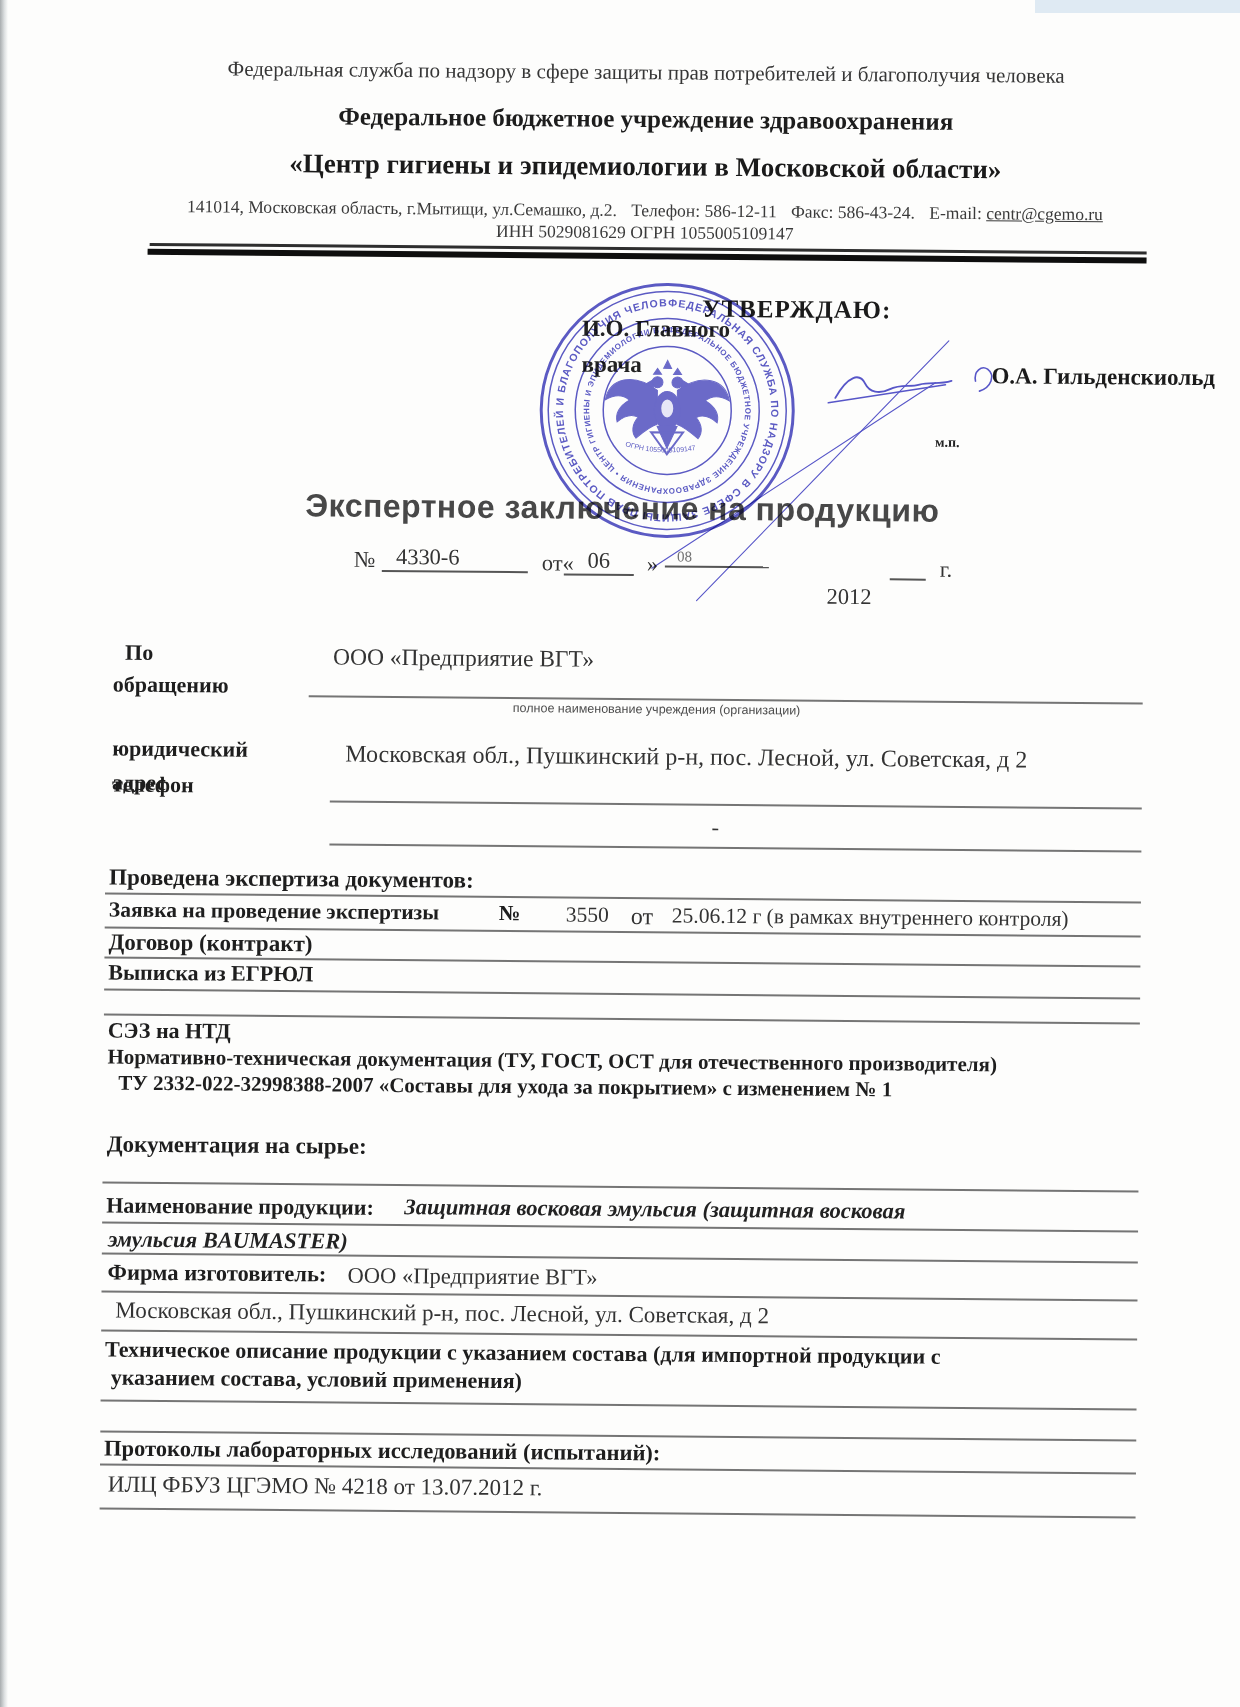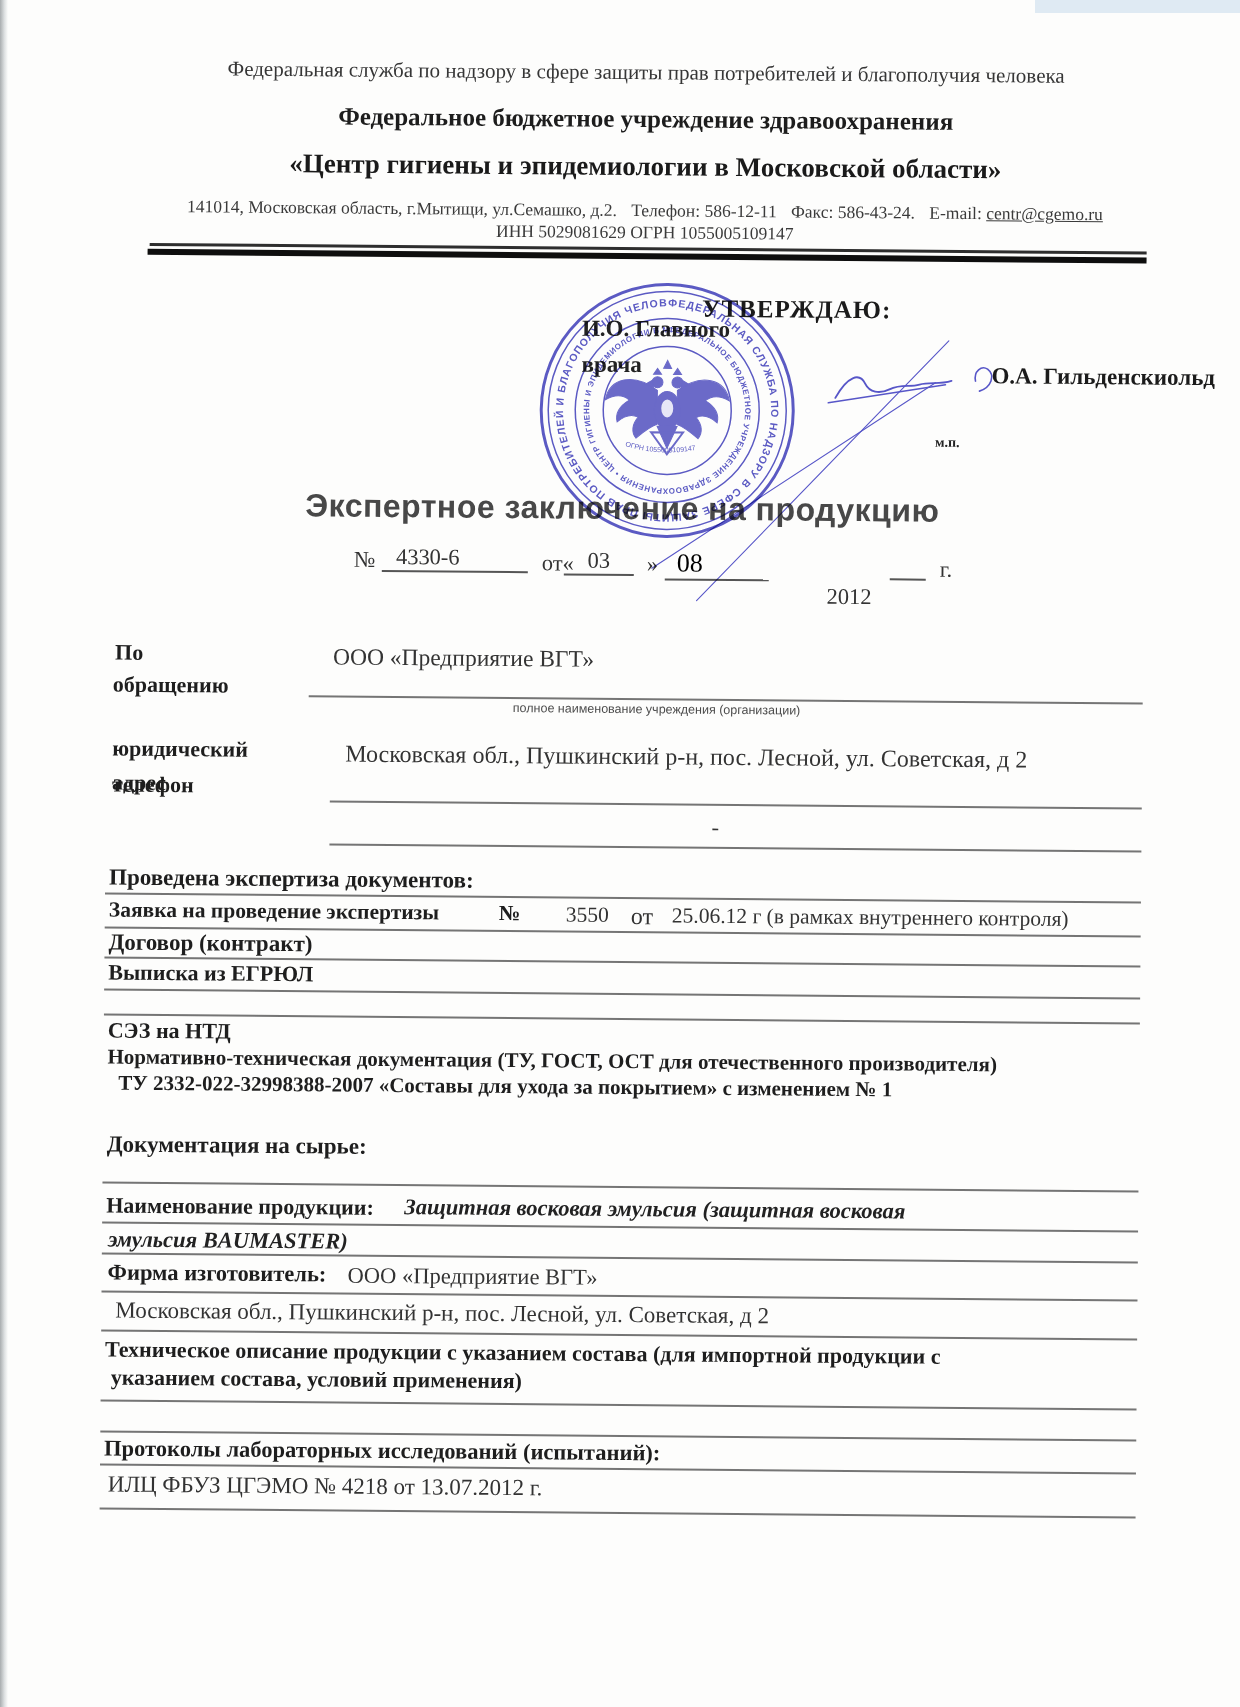--- a/index.html
+++ b/index.html
@@ -57,28 +57,28 @@
     <div class="abs b" style="left:578px;top:316px;font-size:23px;color:#222;">И.О. Главного</div>
     <div class="abs b" style="left:578px;top:352px;font-size:23px;color:#222;">врача</div>
     <div class="abs b" style="left:988px;top:360px;font-size:23px;color:#1b1b1b;">О.А. Гильденскиольд</div>
     <div class="abs b" style="left:924px;top:432px;font-size:14px;color:#222;margin-left:8px;">м.п.</div>
 
     <div class="abs ctr sans b" style="left:120px;top:490px;width:1000px;font-size:32px;color:#484848;letter-spacing:.5px;">Экспертное заключение на продукцию</div>
 
     <div class="abs val" style="left:352px;top:549px;">№</div>
     <div class="blank" style="left:380px;top:546px;width:132px;padding-left:14px;font-size:22.5px;color:#333;">4330-6</div>
     <div class="abs val" style="left:540px;top:551px;">от«</div>
-    <div class="blank ctr" style="left:562px;top:548px;width:70px;font-size:22.5px;color:#333;">03</div>
+    <div class="blank ctr" style="left:562px;top:548px;width:70px;font-size:22.5px;color:#333;">06</div>
     <div class="abs val" style="left:645px;top:551px;">»</div>
-    <div class="blank" style="left:663px;top:548px;width:92px;padding-left:12px;font-size:26px;color:#000000;">08</div>
+    <div class="blank" style="left:663px;top:548px;width:92px;padding-left:12px;font-size:15px;color:#737373;">08</div>
     <div class="abs val" style="left:825px;top:552px;margin-top:30px;">2012</div>
     <div class="blank" style="left:888px;top:550px;width:36px;height:26px;"></div>
     <div class="abs val" style="left:938px;top:554px;">г.</div>
 
-    <div class="abs lbl" style="left:114px;top:644px;">По</div>
+    <div class="abs lbl" style="left:124px;top:644px;">По</div>
     <div class="abs lbl" style="left:112px;top:676px;">обращению</div>
     <div class="abs val" style="left:332px;top:646px;font-size:23.5px;">ООО «Предприятие ВГТ»</div>
     <div class="hline" style="left:308px;top:698px;width:834px;"></div>
     <div class="abs ctr sans" style="left:436px;top:702px;width:440px;font-size:12.5px;color:#4c4c4c;">полное наименование учреждения (организации)</div>
 
     <div class="abs lbl" style="left:112px;top:740px;">юридический</div>
     <div class="abs lbl" style="left:112px;top:774px;">адрес</div>
     <div class="abs val" style="left:345px;top:743px;font-size:24px;">Московская обл., Пушкинский р-н, пос. Лесной, ул. Советская, д 2</div>
     <div class="hline" style="left:330px;top:803px;width:812px;"></div>
     <div class="abs lbl" style="left:112px;top:776px;">телефон</div>

